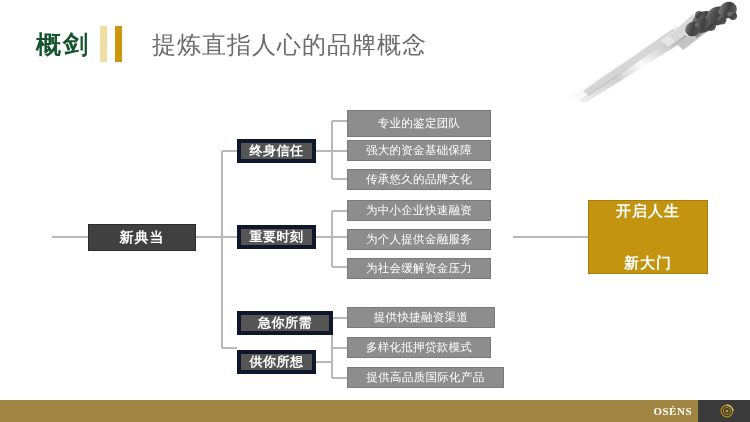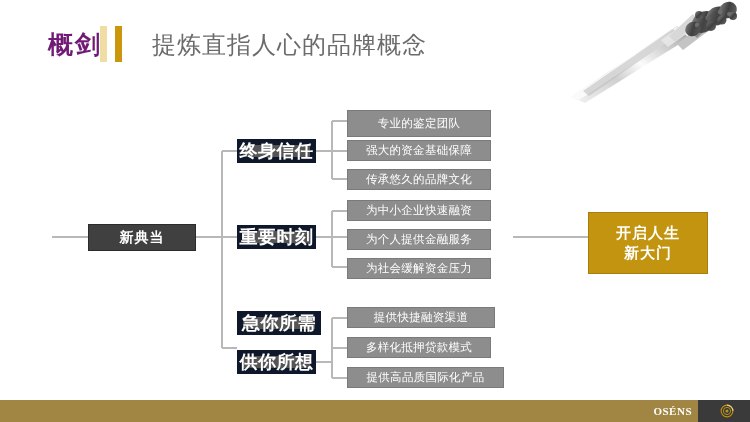--- a/index.html
+++ b/index.html
@@ -7,22 +7,22 @@
     width:750px;height:422px;
     background:#ffffff;
     font-family:"Liberation Sans","DejaVu Sans",sans-serif;
     overflow:hidden;position:relative;
   }
   #slide{position:absolute;left:0;top:0;width:750px;height:422px;background:#fff;overflow:hidden;}
 
   
   #header{position:absolute;left:0;top:0;width:750px;height:90px;}
   #hdr-brand{
-    position:absolute;left:48px;top:28px;
-    font-size:25px;font-weight:bold;color:#701a75;letter-spacing:2px;
+    position:absolute;left:36px;top:28px;
+    font-size:25px;font-weight:bold;color:#14532d;letter-spacing:2px;
     line-height:32px;white-space:nowrap;
   }
   .hdr-bar{position:absolute;top:26px;width:7px;height:36px;}
   #hdr-bar-light{left:100px;background:#efdda4;}
   #hdr-bar-dark{left:115px;background:#c9960c;}
   #hdr-title{
     position:absolute;left:152px;top:29px;
     font-size:24px;color:#6b6b6b;letter-spacing:1px;
     line-height:32px;white-space:nowrap;
   }
@@ -40,22 +40,22 @@
     display:flex;align-items:center;justify-content:center;
     color:#ffffff;
     text-align:center;
     white-space:nowrap;
   }
   .node-root{
     background:#404040;border:1px solid #2b2b2b;
     font-size:14px;font-weight:bold;letter-spacing:1px;
   }
   .node-l2{
-    background:#555555;border:6px solid #0f172a;
-    font-size:18px;font-weight:bold;letter-spacing:0.5px;
+    background:#555555;border:4px solid #0f172a;
+    font-size:13px;font-weight:bold;letter-spacing:0.5px;
   }
   .node-l3{
     background:#8d8d8d;border:1px solid #7a7a7a;
     font-size:11.5px;letter-spacing:0.3px;
   }
   .node-goal{
     background:#c2940f;border:1px solid #a87f0a;
     font-size:15px;font-weight:bold;line-height:20px;
     flex-direction:column;letter-spacing:1px;
   }
@@ -186,38 +186,38 @@
     <div class="node node-l2" style="left:237px;top:225px;width:79px;height:24px;">
       <span>重要时刻</span>
     </div>
     <div class="node node-l3" style="left:347px;top:258px;width:144px;height:21px;">
       <span>为社会缓解资金压力</span>
     </div>
     <div class="node node-l3" style="left:347px;top:229px;width:144px;height:21px;">
       <span>为个人提供金融服务</span>
     </div>
 
-    <div class="node node-l2" style="left:237px;top:311px;width:84px;height:24px;">
+    <div class="node node-l2" style="left:237px;top:311px;width:96px;height:24px;">
       <span>急你所需</span>
     </div>
 
     <div class="node node-l2" style="left:237px;top:350px;width:79px;height:24px;">
       <span>供你所想</span>
     </div>
     <div class="node node-l3" style="left:347px;top:307px;width:148px;height:21px;">
       <span>提供快捷融资渠道</span>
     </div>
     <div class="node node-l3" style="left:347px;top:337px;width:144px;height:21px;">
       <span>多样化抵押贷款模式</span>
     </div>
     <div class="node node-l3" style="left:347px;top:367px;width:157px;height:21px;">
       <span>提供高品质国际化产品</span>
     </div>
 
-    <div class="node node-goal" style="left:588px;top:212px;width:120px;height:62px;">
+    <div class="node node-goal" style="left:588px;top:200px;width:120px;height:74px;justify-content:space-between;">
       <span>开启人生</span>
       <span>新大门</span>
     </div>
 
   </div>
 
   <div id="footer">
     <div id="footer-logo-text">OSÉNS</div>
     <div id="footer-dark"></div>
     <svg id="footer-mark" viewBox="0 0 20 20">

